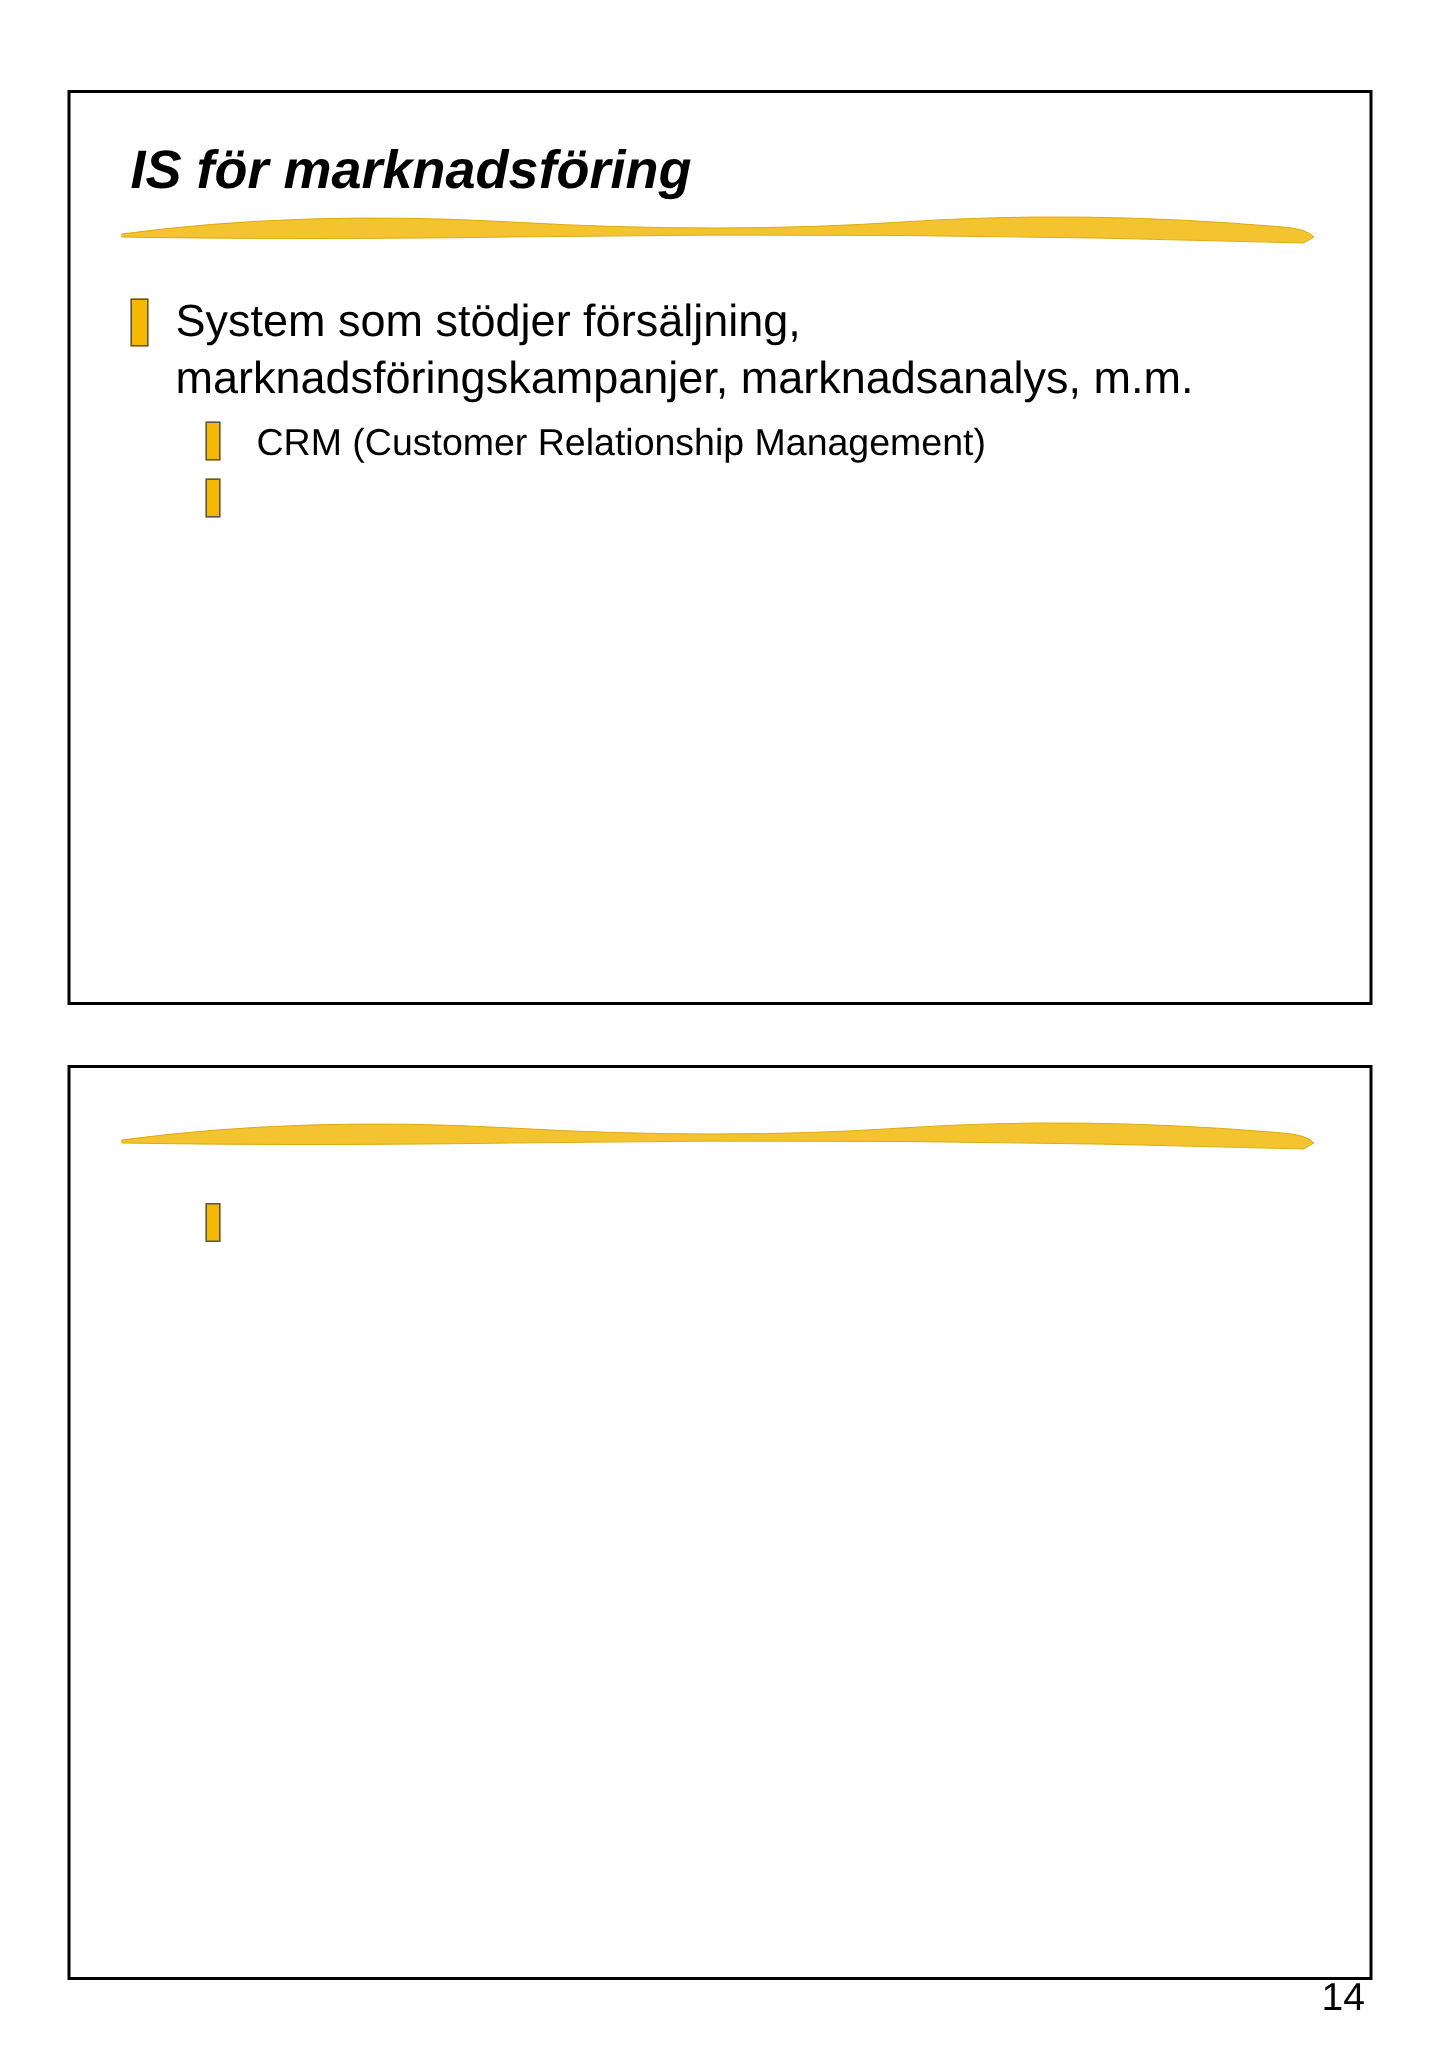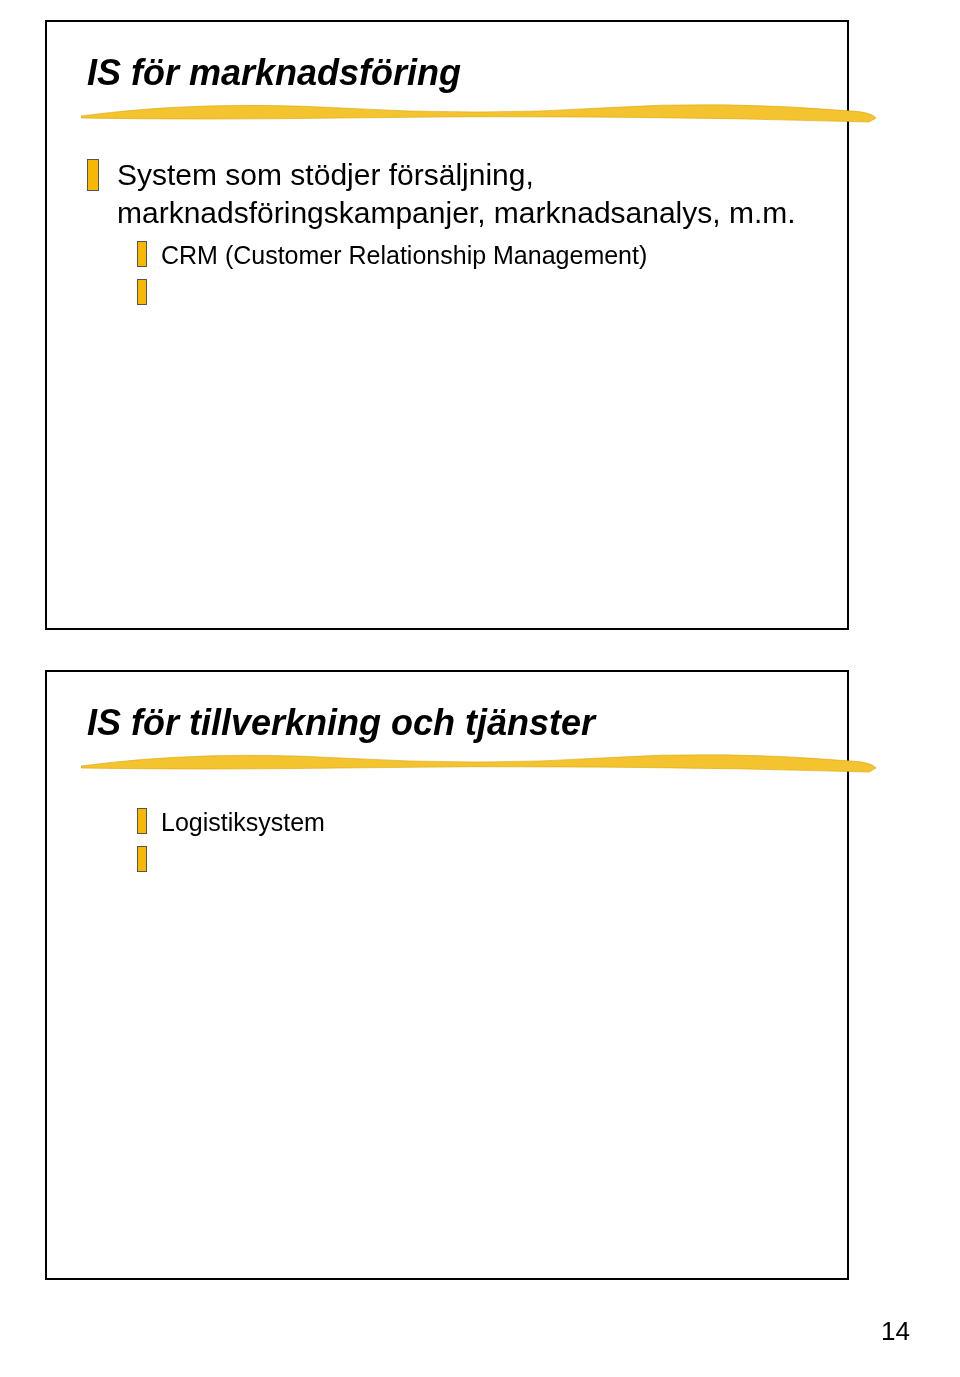--- a/index.html
+++ b/index.html
@@ -12,25 +12,26 @@
   .page {
     width: 960px;
     height: 1377px;
     position: relative;
     box-sizing: border-box;
     padding: 20px 45px 0 45px;
   }
   .slide {
     border: 2px solid #000;
     box-sizing: border-box;
-    width: 804px;
+    width: 870px;
     height: 610px;
     margin-bottom: 40px;
     padding: 30px 40px 20px 40px;
     position: relative;
+    margin-top: 40px;
   }
   .slide-title {
     font-size: 36px;
     font-weight: bold;
     font-style: italic;
     color: #000;
     margin: 0 0 4px 0;
   }
   .underline-wrap {
     position: relative;
@@ -60,20 +61,21 @@
   .bullet-l1 .txt {
     font-size: 30px;
     line-height: 1.28;
     color: #000;
   }
   .bullet-l2 {
     display: flex;
     align-items: flex-start;
     margin: 0 0 6px 0;
     padding-left: 50px;
+    gap: 10px;
   }
   .bullet-l2 .bar {
     width: 8px;
     height: 24px;
     background: #f6b800;
     border: 1px solid #555;
     margin-right: 14px;
     margin-top: 2px;
     flex-shrink: 0;
   }
@@ -110,30 +112,25 @@
     <div class="bullet-l2">
       <div class="bar"></div>
       <div class="txt">CRM (Customer Relationship Management)</div>
     </div>
     <div class="bullet-l2">
       <div class="bar"></div>
     </div>
   </div>
 
   <div class="slide">
-    <h1 class="slide-title">IS för tillverkning och tjänster</h1>
     <div class="underline-wrap">
       <svg width="800" height="28" viewBox="0 0 800 28">
         <path d="M 0 18 Q 120 2, 260 10 T 520 10 T 770 13 Q 790 14, 795 20 L 788 24 Q 520 16, 260 20 Q 120 22, 0 20 Z" fill="#f4c430" stroke="#d9a400" stroke-width="0.6"></path>
       </svg>
     </div>
 
-    <div class="bullet-l2">
-      <div class="bar"></div>
-      <div class="txt">Logistiksystem</div>
-    </div>
     <div class="bullet-l2">
       <div class="bar"></div>
     </div>
   </div>
 
   <div class="page-number">14</div>
 </div>
 
 </body></html>

